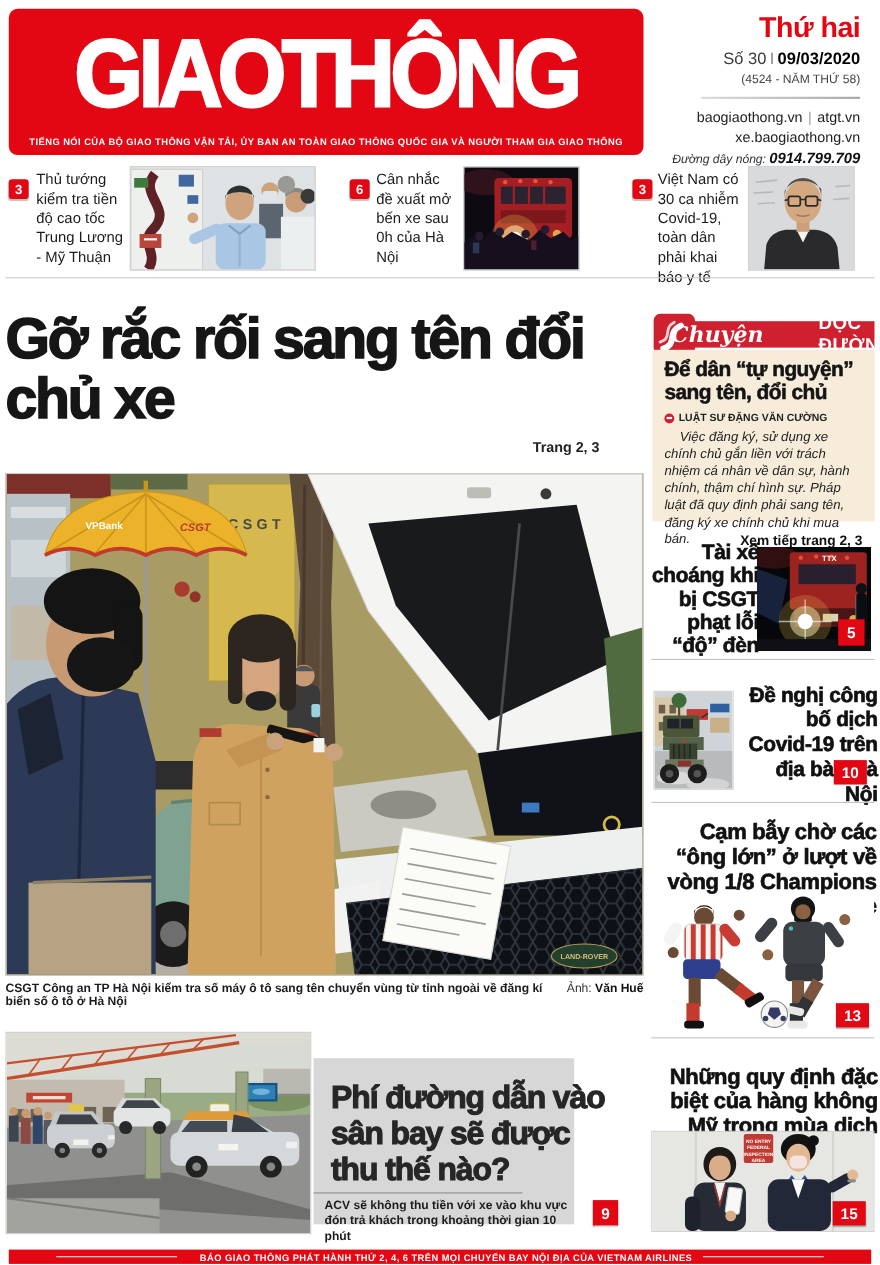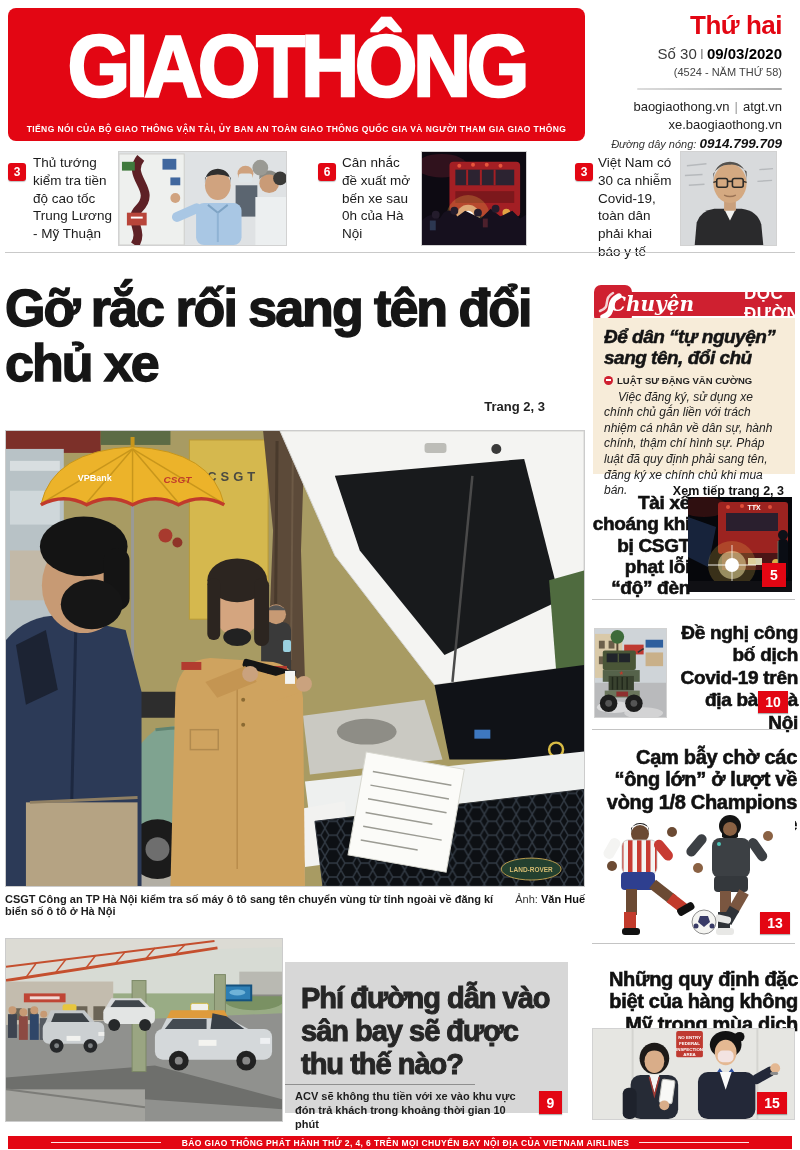--- a/index.html
+++ b/index.html
@@ -41,38 +41,38 @@
   .main-caption .cap { font-weight:bold; }
   .main-caption .credit { white-space:nowrap; color:#333; }
   .main-caption .credit b { color:#111; }
 
   
   .road-icon { position:absolute; left:594px; top:285px; width:38px; height:38px; }
   .road-banner { position:absolute; left:628px; top:292px; width:167px; height:24px; background:#cf2030; color:#fff; display:flex; align-items:center; justify-content:center; gap:6px; }
   .road-banner .script { font-family:"DejaVu Serif",serif; font-style:italic; font-weight:bold; font-size:20px; }
   .road-banner .caps { font-size:17px; font-weight:bold; letter-spacing:.5px;padding-left:44px; }
   .cream-box { position:absolute; left:593px; top:318px; width:202px; height:156px; background:#f7ecd9; padding:8px 11px 6px; }
-  .cream-title { font-size:19px; font-weight:800; font-style:italic; color:#141414; line-height:1.12; letter-spacing:-.5px; -webkit-text-stroke:.5px #141414; }
+  .cream-title { font-size:19px; font-weight:800; color:#141414; line-height:1.12; letter-spacing:-.5px; -webkit-text-stroke:.5px #141414; }
   .cream-byline { margin-top:6px; font-size:9.5px; font-weight:bold; color:#222; display:flex; align-items:center; gap:4px; }
   .byline-dot { width:9px; height:9px; border-radius:50%; background:#cf2030; position:relative; flex:0 0 auto; }
   .byline-dot::after { content:""; position:absolute; left:2px; top:3.5px; width:5px; height:2px; background:#fff; }
   .cream-body { margin-top:4px; font-size:12px; font-style:italic; line-height:1.3; color:#222; }
   .cream-body .indent { display:inline-block; width:14px; }
   .cream-more { float:right; font-style:normal; font-weight:bold; font-size:12.5px; color:#111; }
 
   
   .rc-title { position:absolute; font-weight:800; color:#111; letter-spacing:-.3px; line-height:1.12;text-align:right; -webkit-text-stroke:.6px #111; }
   .rc-photo { position:absolute; overflow:hidden; }
   .rc-photo svg { display:block; width:100%; height:100%; }
   .photo-badge { position:absolute; background:#e30613; color:#fff; font-weight:bold; display:flex; align-items:center; justify-content:center; font-size:14px; box-shadow:0 1px 1px rgba(0,0,0,.3); }
 
   
   .airport-photo { position:absolute; left:5px; top:938px; width:278px; height:184px; border:1px solid #ccc; overflow:hidden; }
   .airport-photo svg { display:block; width:100%; height:100%; }
-  .gray-box { position:absolute; left:285px; top:962px; width:283px; height:151px; background:#d7d7d7; }
+  .gray-box { position:absolute; left:285px; top:962px; width:237px; height:151px; background:#d7d7d7; }
   .gray-headline { position:absolute; left:16px; top:20px; width:252px; font-size:29px; font-weight:900; letter-spacing:-1px; line-height:1.14; color:#262626; -webkit-text-stroke:1px #262626; }
   .gray-divider { position:absolute; left:0; top:122px; width:190px; height:1px; background:#8f8f8f; }
   .gray-caption { position:absolute; left:10px; top:128px; width:230px; font-size:11px; font-weight:bold; color:#1d1d1d; line-height:1.25; }
 
   
   .footer-bar { position:absolute; left:8px; top:1136px; width:784px; height:13px; background:#e30613; display:flex; align-items:center; justify-content:center; gap:10px; }
   .footer-line { width:110px; height:1px; background:#fff; opacity:.9; }
   .footer-text { color:#fff; font-size:8.5px; font-weight:bold; letter-spacing:.4px; white-space:nowrap;margin-left:11px; }
 </style>
 </head>

